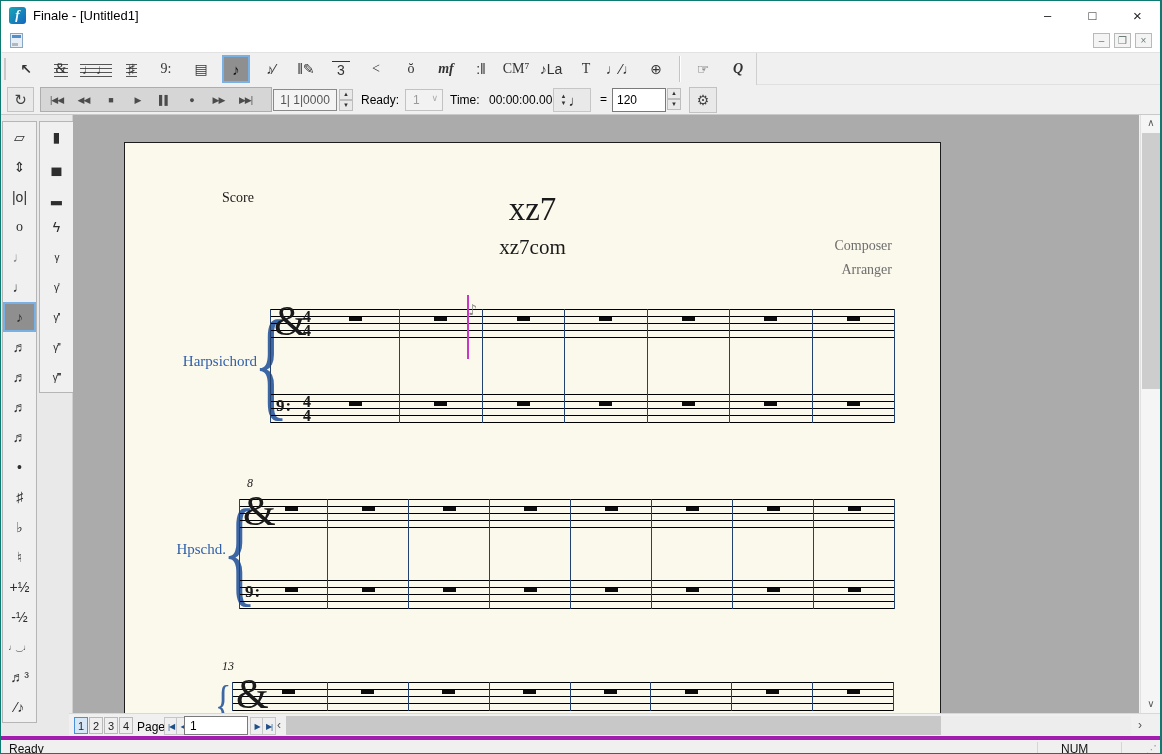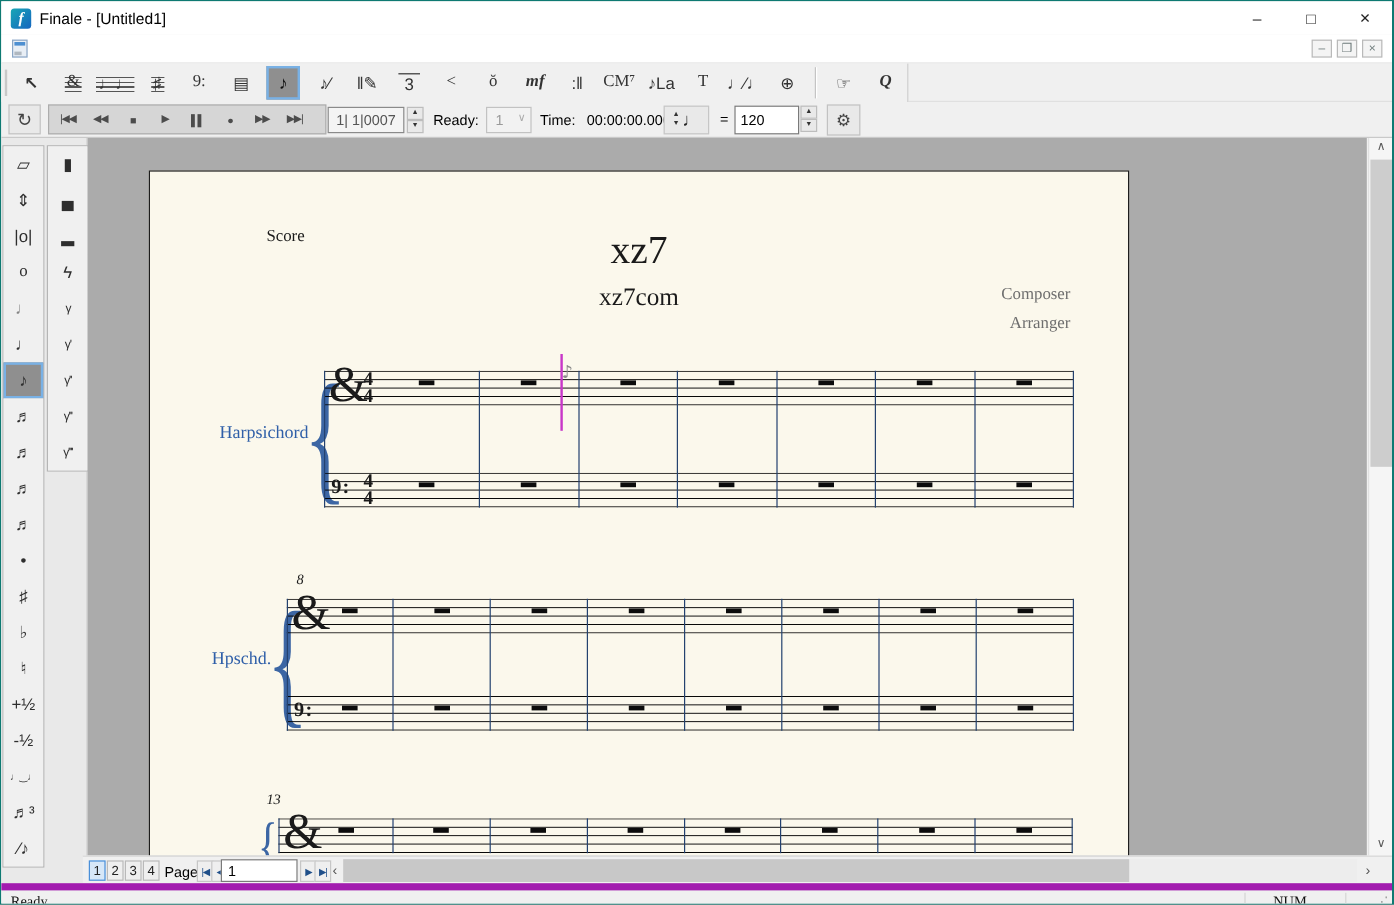--- a/index.html
+++ b/index.html
@@ -113,21 +113,21 @@
   .vbtn { width:14px; height:17px; font-size:11px; border:1px solid #b9b9b9; background:#efefef; color:#222; padding:0; }
   .vbtn.act { border:1px solid #4a90d9; background:#d6e7f8; }
   .pglab { position:absolute; left:68px; top:6px; font-size:12px; color:#000; }
   .navb { position:absolute; top:3px; width:14px; height:18px; font-size:8px; color:#1f4f8a; background:#efefef; border:1px solid #c6c6c6; padding:0; letter-spacing:-1px; }
   #page-input { position:absolute; left:115px; top:2px; width:64px; height:19px; border:1px solid #7a7a7a; background:#fff; font-size:12px; padding-left:5px; }
   .hsl { position:absolute; top:4px; width:14px; height:16px; color:#555; font-size:12px; text-align:center; line-height:14px; }
   .htrack { position:absolute; left:217px; top:2px; width:845px; height:19px; background:#ededed; }
   .hthumb { position:absolute; left:0; top:0; width:655px; height:19px; background:#c8c8c8; }
 
   
-  .statusbar { position:absolute; left:0; top:735px; width:100%; height:19px; background:#f0f0f0; border-top:6px solid #a21caf; font-size:12px; color:#111;font-family:Liberation Serif, serif; }
+  .statusbar { position:absolute; left:0; top:735px; width:100%; height:19px; background:#f0f0f0; border-top:4px solid #a21caf; font-size:12px; color:#111; }
   .st-ready { position:absolute; left:8px; top:2px; }
   .st-sep { position:absolute; top:2px; width:1px; height:15px; background:#d5d5d5; }
   .st-num { position:absolute; left:1060px; top:2px; }
   .st-grip { position:absolute; right:3px; top:3px; color:#9a9a9a; font-size:11px; }
 
   
   .watermark { position:absolute; left:958px; top:686px; width:202px; height:64px; z-index:50; pointer-events:none; display:flex; opacity:.95; }
   .wm-logo { position:relative; width:56px; height:56px; top:2px; border-radius:50%;
              background:conic-gradient(from 210deg,#2bb3e6,#1d7fd0 35%,#7fbf3f 65%,#cde06a 80%,#2bb3e6); }
   .wm-logo::after { content:""; position:absolute; left:11px; top:11px; width:34px; height:34px; border-radius:50%; background:rgba(241,241,241,.96); }
@@ -257,21 +257,21 @@
         <button class="tbtn">
           <span class="ticon">●</span>
         </button>
         <button class="tbtn">
           <span class="ticon">▶▶</span>
         </button>
         <button class="tbtn">
           <span class="ticon">▶▶|</span>
         </button>
       </div>
-    <div id="counter">1| 1|0007</div>
+    <div id="counter">1| 1|0000</div>
     <span class="spin" style="left:338px;top:4px;">
         <b>▲</b>
         <b>▼</b>
       </span>
     <span class="lab" style="left:360px;">Ready:</span>
     <span id="repeat-dd">
       <span class="v">1</span>
       <span class="c">∨</span>
     </span>
     <span class="lab" style="left:449px;">Time:</span>

